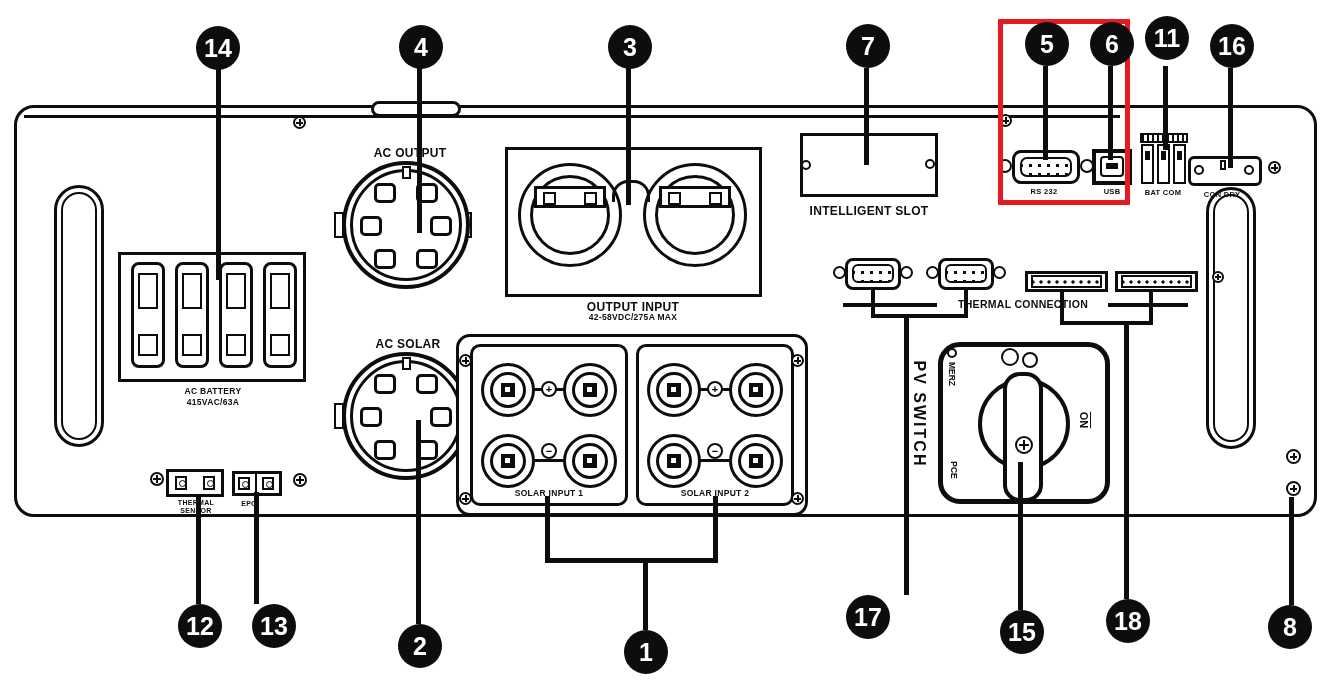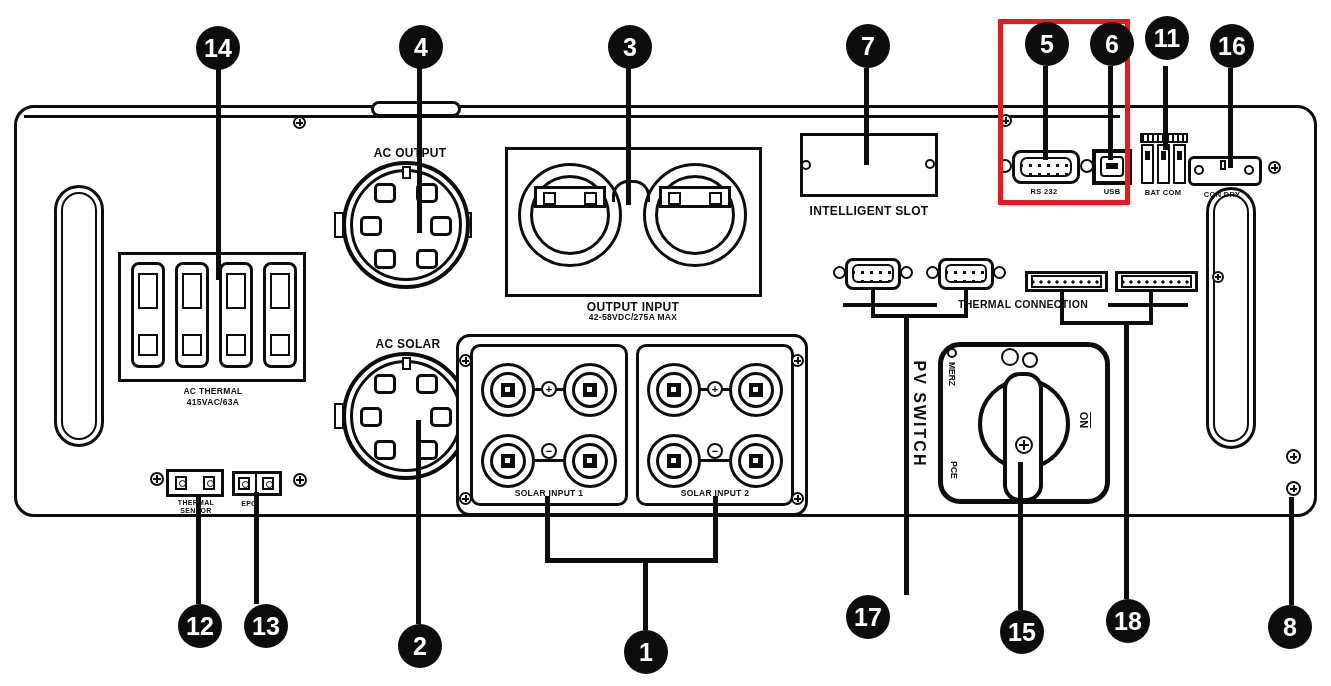--- a/index.html
+++ b/index.html
@@ -90,21 +90,21 @@
       <u></u>
     </div>
   <div class="rocker" style="left:219px;top:262px;width:34px;height:106px;">
       <i></i>
       <u></u>
     </div>
   <div class="rocker" style="left:263px;top:262px;width:34px;height:106px;">
       <i></i>
       <u></u>
     </div>
-  <div class="lbl" style="left:213px;top:386px;font-size:8.5px;">AC THERMAL</div>
+  <div class="lbl" style="left:213px;top:386px;font-size:8.5px;">AC BATTERY</div>
   <div class="lbl" style="left:213px;top:397px;font-size:8.5px;">415VAC/63A</div>
 
   <div class="lbl" style="left:410px;top:146px;">AC OUTPUT</div>
   <div class="box thin" style="left:334px;top:212px;width:10px;height:26px;"></div>
   <div class="box thin" style="left:462px;top:212px;width:10px;height:26px;"></div>
   <div class="circle" style="left:342px;top:161px;width:128px;height:128px;border-width:4px;"></div>
   <div class="circle" style="left:350px;top:169px;width:112px;height:112px;"></div>
   <div class="box thin" style="left:402px;top:166px;width:9px;height:13px;"></div>
   <div class="pin" style="left:374px;top:183px;width:22px;height:20px;"></div>
   <div class="pin" style="left:416px;top:183px;width:22px;height:20px;"></div>
@@ -288,21 +288,21 @@
 
   <div class="badge" style="left:196px;top:26px;">14</div>
   <div class="badge" style="left:399px;top:25px;">4</div>
   <div class="badge" style="left:608px;top:25px;">3</div>
   <div class="badge" style="left:846px;top:24px;">7</div>
   <div class="badge" style="left:1025px;top:22px;">5</div>
   <div class="badge" style="left:1090px;top:22px;">6</div>
   <div class="badge" style="left:1145px;top:16px;">11</div>
   <div class="badge" style="left:1210px;top:24px;">16</div>
   <div class="badge" style="left:178px;top:604px;">12</div>
-  <div class="badge" style="left:244px;top:604px;">13</div>
+  <div class="badge" style="left:252px;top:604px;">13</div>
   <div class="badge" style="left:398px;top:624px;">2</div>
   <div class="badge" style="left:624px;top:630px;">1</div>
   <div class="badge" style="left:846px;top:595px;">17</div>
   <div class="badge" style="left:1000px;top:610px;">15</div>
   <div class="badge" style="left:1106px;top:599px;">18</div>
   <div class="badge" style="left:1268px;top:605px;">8</div>
 
 </div>
 
 </body></html>

